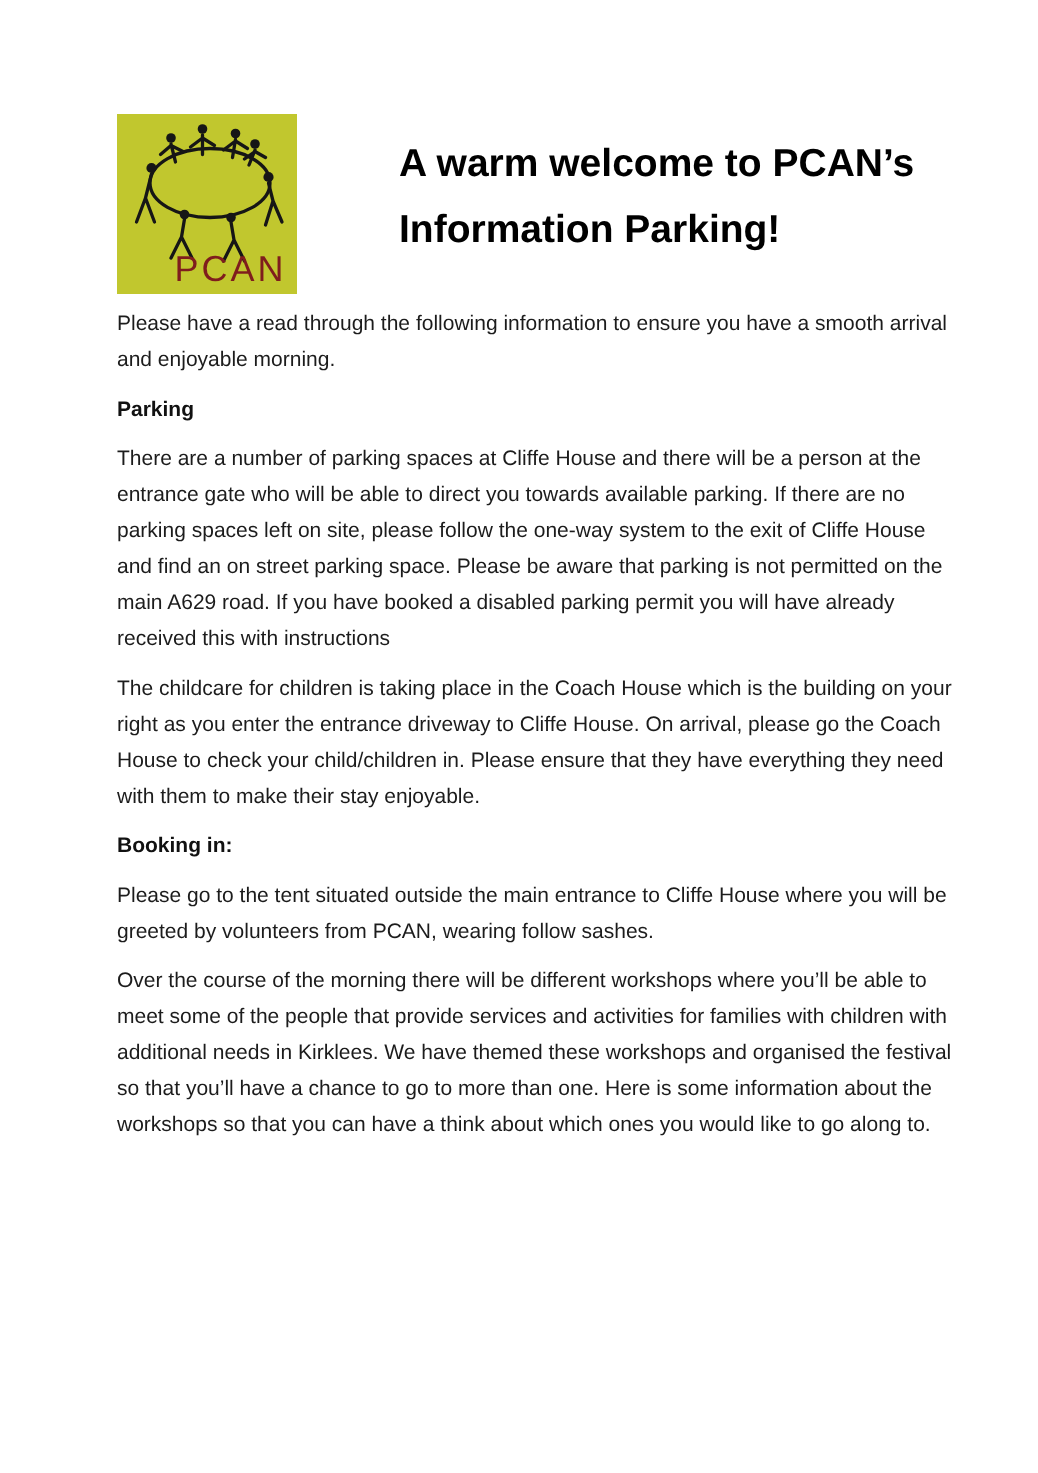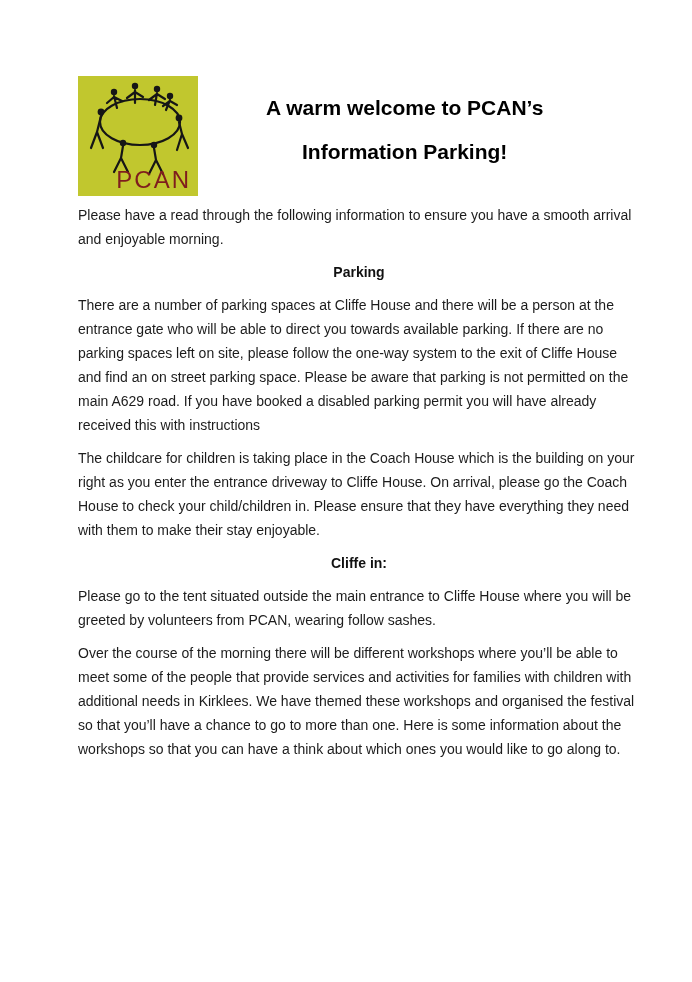--- a/index.html
+++ b/index.html
@@ -33,44 +33,42 @@
     bottom: 4px;
     font-size: 24px;
     letter-spacing: 2px;
     color: #7f1d1d;
     font-weight: 400;
     line-height: 1;
   }
   .title {
     margin-left: 68px;
     padding-top: 10px;
-    font-size: 21px;
+    font-size: 26px;
     font-weight: 700;
     color: #000000;
     line-height: 44px;
-    text-align: center;
   }
   .title .title-line { display: block; }
   .content {
     position: absolute;
     top: 203px;
     left: 78px;
     width: 562px;
     color: #1c1c1c;
     font-size: 14px;
     line-height: 24px;
   }
   .content p { margin: 0 0 9px 0; }
   .content h2 {
     font-size: 14px;
     font-weight: 700;
     color: #111111;
     margin: 0 0 9px 0;
     line-height: 24px;
-    text-align: center;
   }
 </style>
 </head>
 <body>
 
 <div class="page">
 
   <header class="header">
 
     <div class="logo" style="background-color: rgb(193, 199, 46);">
@@ -113,20 +111,20 @@
 
   <main class="content">
 
     <p>Please have a read through the following information to ensure you have a smooth arrival and enjoyable morning.</p>
 
     <h2>Parking</h2>
     <p>There are a number of parking spaces at Cliffe House and there will be a person at the entrance gate who will be able to direct you towards available parking. If there are no parking spaces left on site, please follow the one-way system to the exit of Cliffe House and find an on street parking space. Please be aware that parking is not permitted on the main A629 road. If you have booked a disabled parking permit you will have already received this with instructions</p>
 
     <p>The childcare for children is taking place in the Coach House which is the building on your right as you enter the entrance driveway to Cliffe House. On arrival, please go the Coach House to check your child/children in. Please ensure that they have everything they need with them to make their stay enjoyable.</p>
 
-    <h2>Cliffe in:</h2>
+    <h2>Booking in:</h2>
     <p>Please go to the tent situated outside the main entrance to Cliffe House where you will be greeted by volunteers from PCAN, wearing follow sashes.</p>
 
     <p>Over the course of the morning there will be different workshops where you’ll be able to meet some of the people that provide services and activities for families with children with additional needs in Kirklees. We have themed these workshops and organised the festival so that you’ll have a chance to go to more than one.  Here is some information about the workshops so that you can have a think about which ones you would like to go along to.</p>
 
   </main>
 
 </div>
 
 </body></html>

